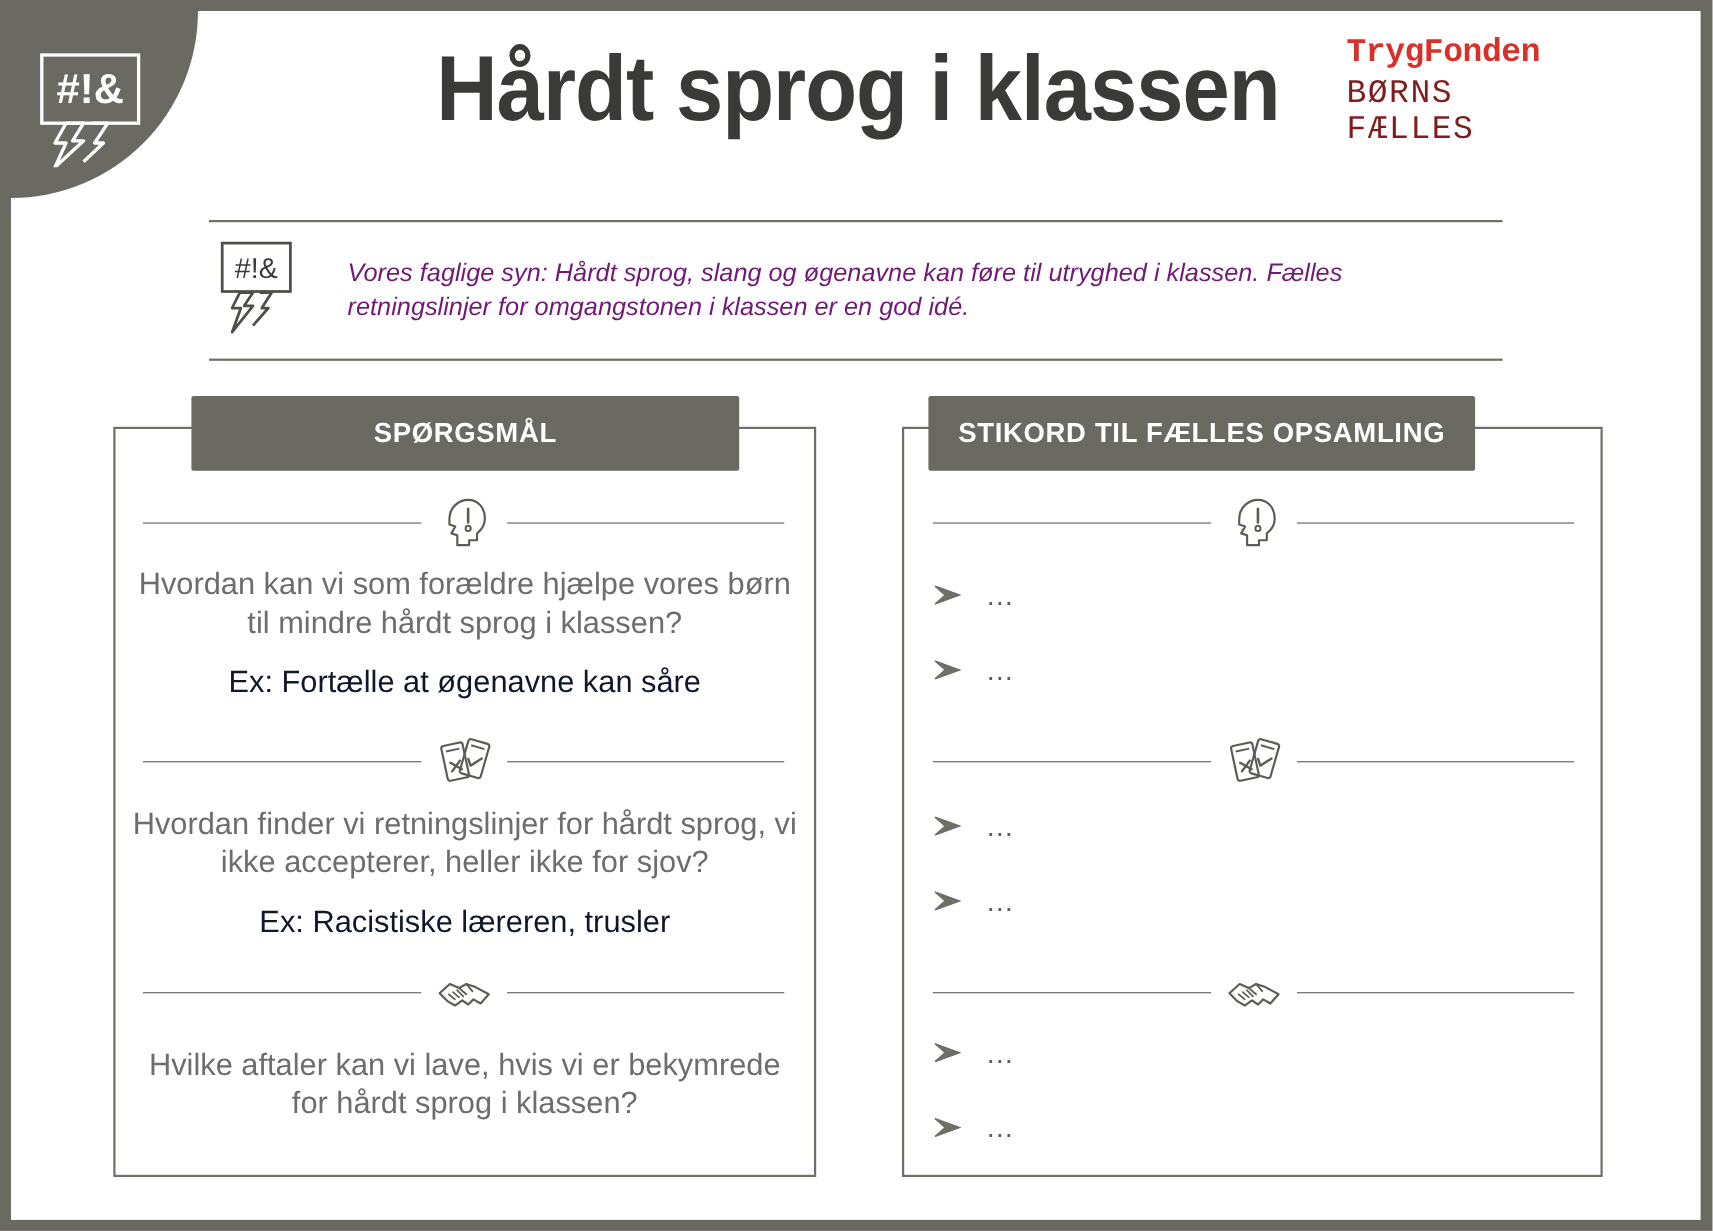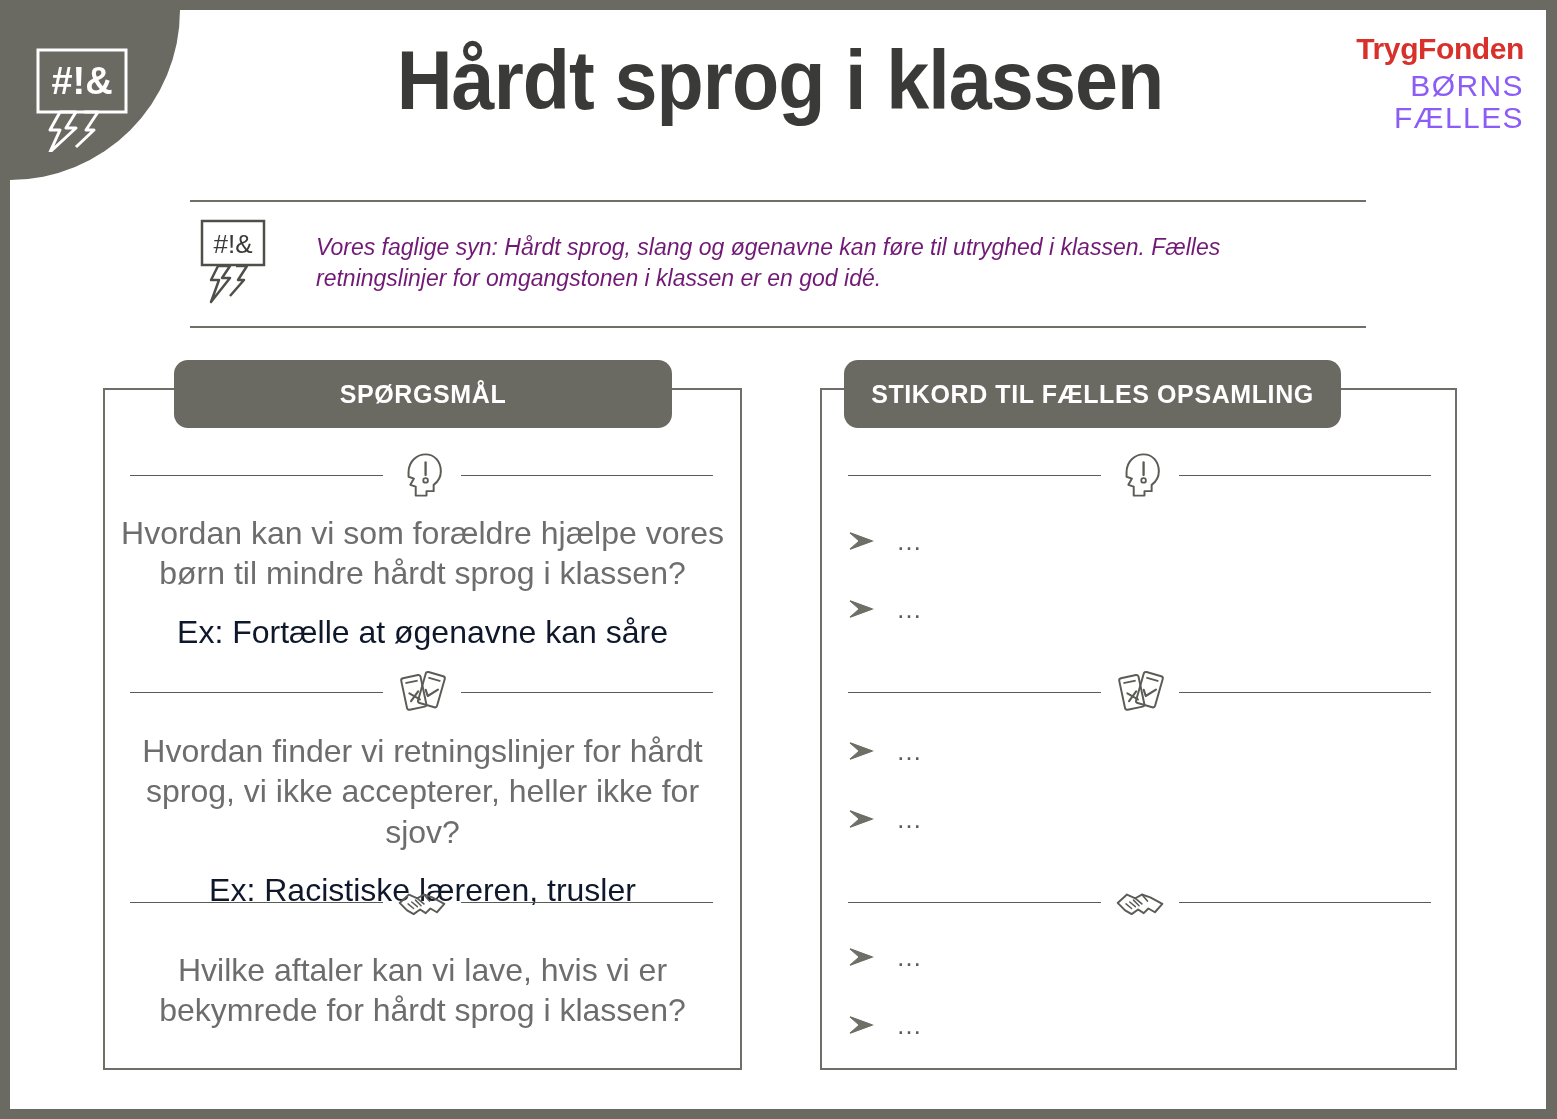--- a/index.html
+++ b/index.html
@@ -70,35 +70,36 @@
     font-family: "Liberation Sans Narrow", "Liberation Sans", sans-serif;
     transform: scaleX(0.92);
     transform-origin: center top;
     white-space: nowrap;
   }
 
   .brand {
     position: absolute;
     right: 22px;
     top: 22px;
-    text-align: right;
+    text-align: left;
     width: 300px;
+    font-family: Liberation Mono, monospace;
   }
   .brand-tryg {
     font-size: 30px;
     font-weight: bold;
     color: #d8302a;
     letter-spacing: -0.4px;
     line-height: 1.1;
   }
   .brand-boerns {
     margin-top: 5px;
     font-size: 30px;
     font-weight: normal;
-    color: #8b5cf6;
+    color: #7f1d1d;
     letter-spacing: 1.4px;
     line-height: 1.08;
   }
 
   
   .statement {
     position: absolute;
     left: 180px;
     top: 190px;
     width: 1176px;
@@ -132,21 +133,21 @@
     border: 2px solid #6f6f68;
     background: transparent;
     box-sizing: border-box;
   }
   #box-left  { left: 93px;  top: 378px; width: 639px; height: 682px; }
   #box-right { left: 810px; top: 378px; width: 637px; height: 682px; }
 
   .pill {
     position: absolute;
     height: 68px;
-    border-radius: 14px;
+    border-radius: 2px;
     background: #6a6a63;
     color: #ffffff;
     display: flex;
     align-items: center;
     justify-content: center;
     font-size: 25px;
     font-weight: bold;
     letter-spacing: 0.6px;
     z-index: 5;
   }
@@ -173,21 +174,21 @@
     display: flex;
     align-items: center;
     justify-content: center;
   }
 
   
   .qtext {
     position: absolute;
     text-align: center;
     color: #6d6d6d;
-    font-size: 32px;
+    font-size: 28px;
     line-height: 1.26;
   }
   .qtext .ex {
     color: #0f172a;
     display: block;
     margin-top: 18px;
   }
 
   
   .bullet {

